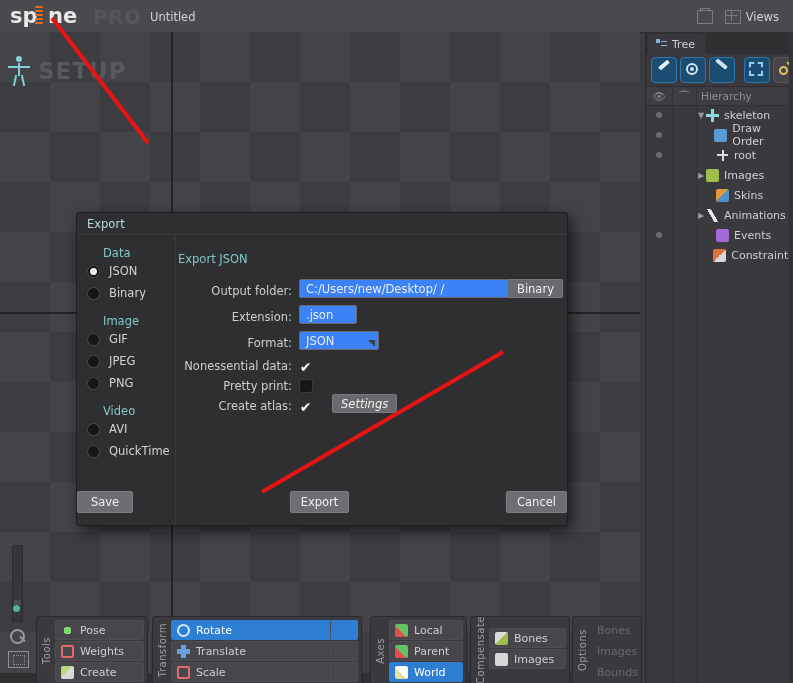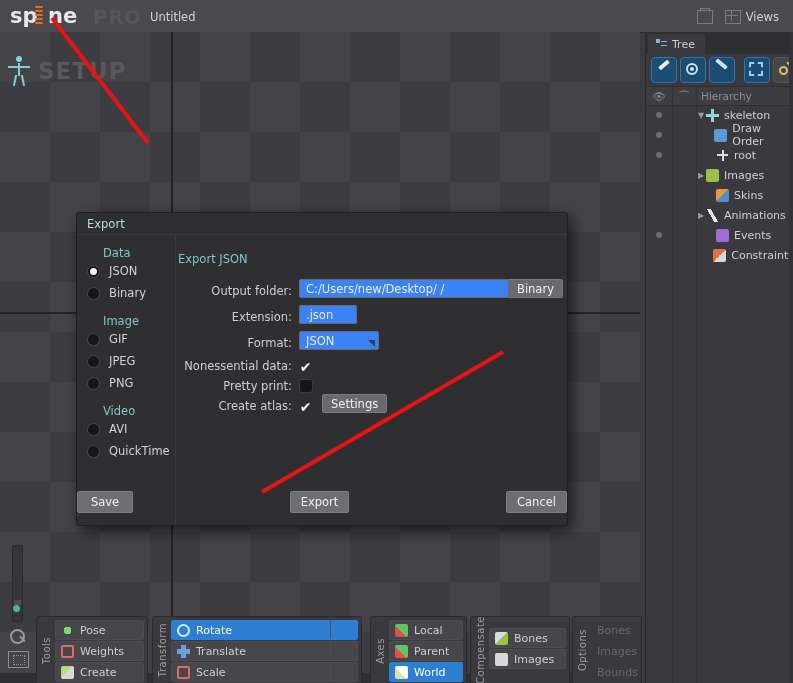--- a/index.html
+++ b/index.html
@@ -512,21 +512,21 @@
     <div class="frow" style="top:135px;">
       <div class="flabel">Pretty print:</div>
       <div class="chk off"></div>
     </div>
 
     <div class="frow" style="top:155px;">
       <div class="flabel">Create atlas:</div>
       <div class="chk">
         <span class="mark">✔</span>
       </div>
-      <div class="btn" style="margin-left:10px;">Settings</div>
+      <div class="btn" style="margin-left:20px;font-style:italic;">Settings</div>
     </div>
   </div>
 
   <div id="dlg-buttons">
     <div class="btn">Save</div>
     <div class="btn">Export</div>
     <div class="btn">Cancel</div>
   </div>
 </div>
 

